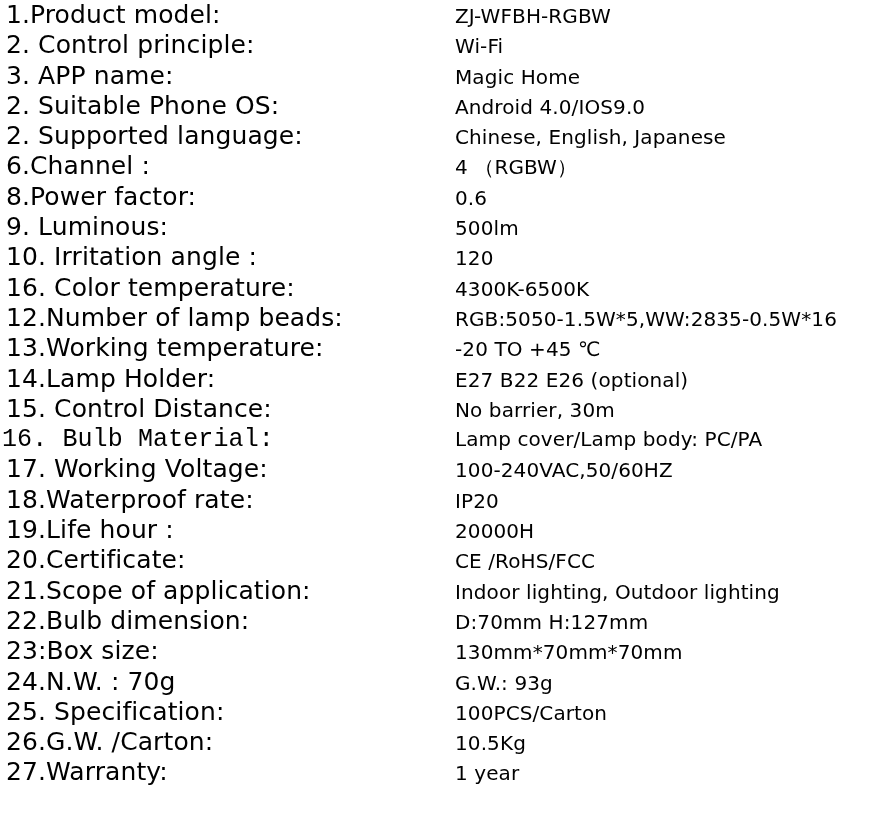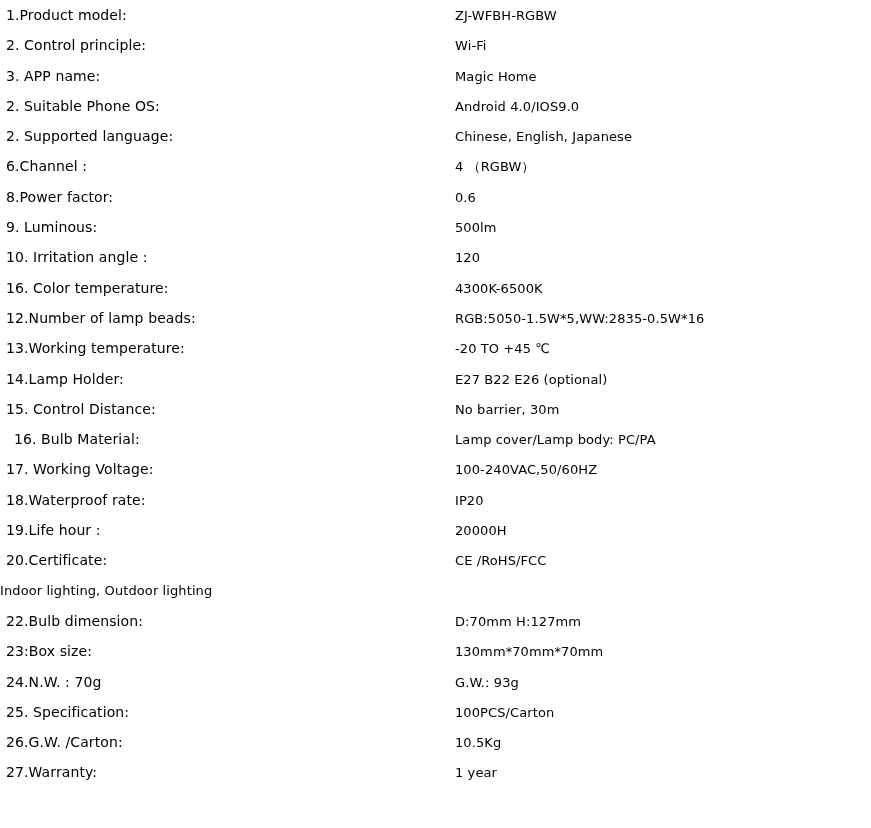--- a/index.html
+++ b/index.html
@@ -25,32 +25,32 @@
     display: flex;
     align-items: baseline;
     height: 30.3px;
     line-height: 30.3px;
   }
   .spec-label {
     flex: 0 0 455px;
     width: 455px;
     padding-left: 6px;
     box-sizing: border-box;
-    font-size: 14px;
+    font-size: 25px;
     white-space: nowrap;
     letter-spacing: 0.1px;
   }
   .spec-value {
     flex: 1 1 auto;
-    font-size: 13px;
+    font-size: 20px;
     white-space: nowrap;
     letter-spacing: 0.1px;
   }
   
-  .indent-1 .spec-label { padding-left: 14px; }
+  .indent-1 .spec-label { padding-left: 2px; font-family: Liberation Mono, monospace; }
 </style>
 </head>
 <body>
 
 <div class="spec-sheet">
 
   <div class="spec-row">
     <div class="spec-label">1.Product model:</div>
     <div class="spec-value">ZJ-WFBH-RGBW</div>
   </div>
@@ -120,20 +120,21 @@
   </div>
   <div class="spec-row">
     <div class="spec-label">19.Life hour :</div>
     <div class="spec-value">20000H</div>
   </div>
   <div class="spec-row">
     <div class="spec-label">20.Certificate:</div>
     <div class="spec-value">CE /RoHS/FCC</div>
   </div>
   <div class="spec-row">
+    <div class="spec-label">21.Scope of application:</div>
     <div class="spec-value">Indoor lighting, Outdoor lighting</div>
   </div>
   <div class="spec-row">
     <div class="spec-label">22.Bulb dimension:</div>
     <div class="spec-value">D:70mm  H:127mm</div>
   </div>
   <div class="spec-row">
     <div class="spec-label">23:Box size:</div>
     <div class="spec-value">130mm*70mm*70mm</div>
   </div>

